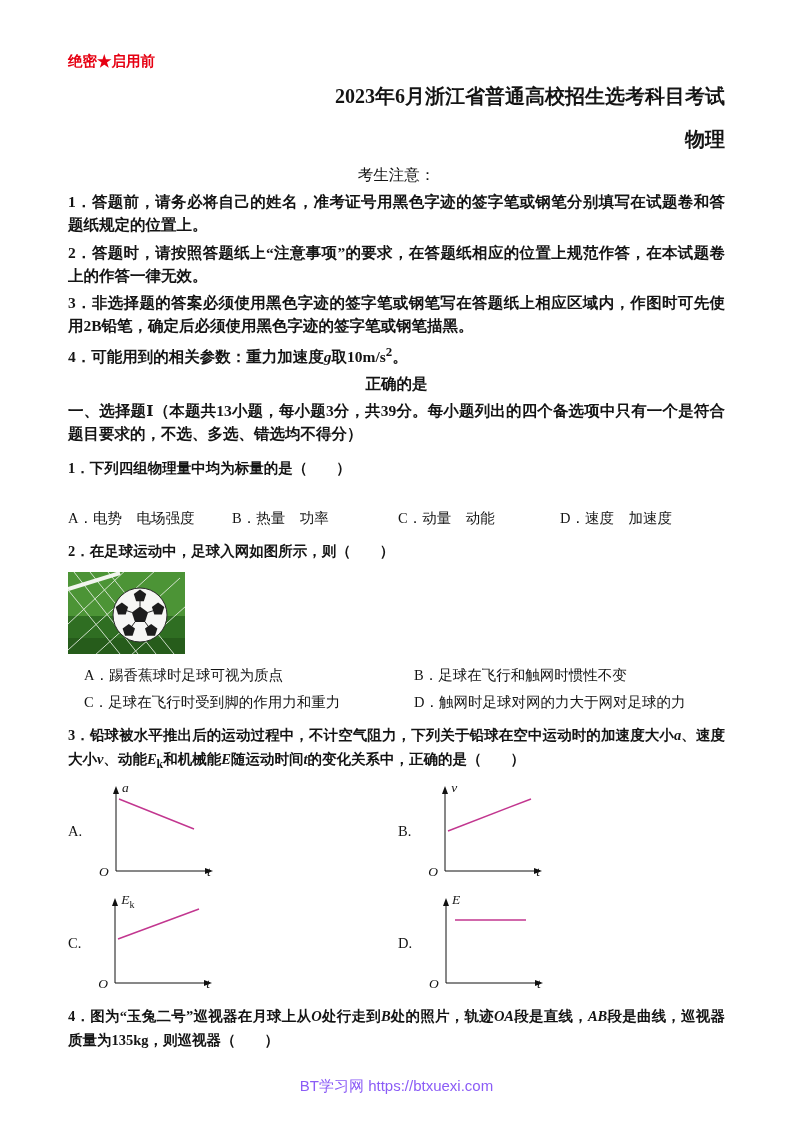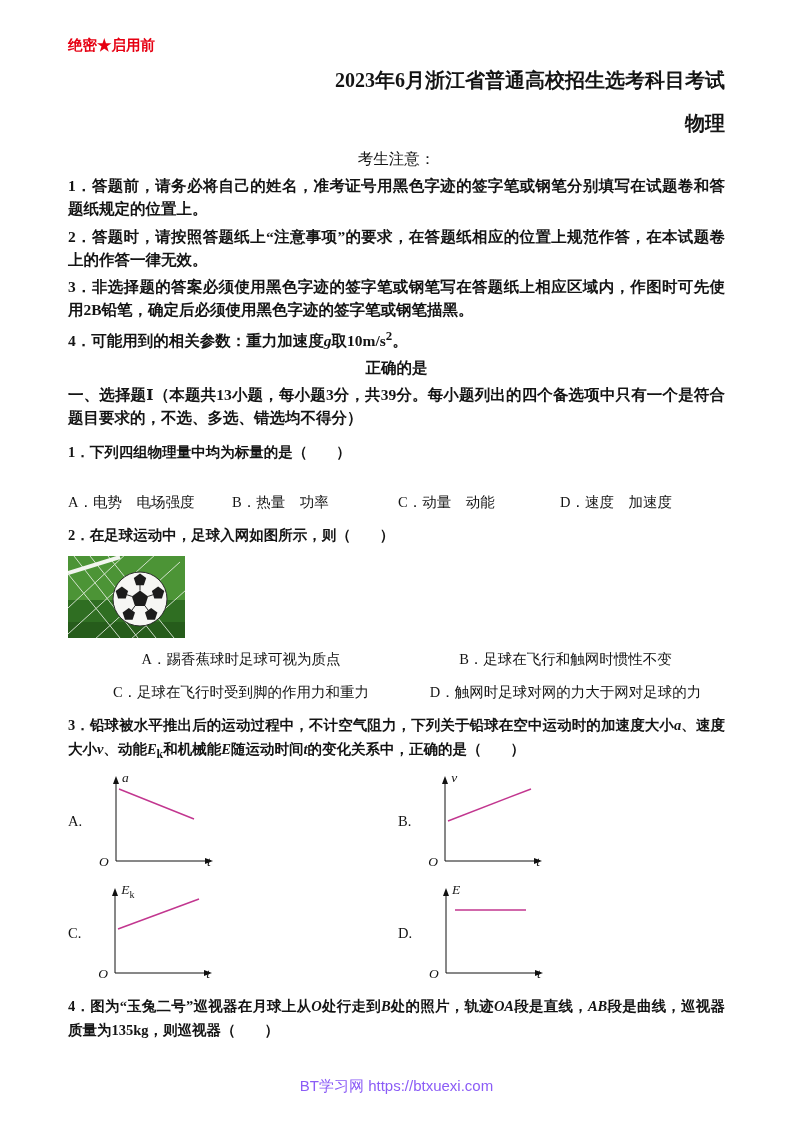--- a/index.html
+++ b/index.html
@@ -2,35 +2,35 @@
 <html><head>
 <meta charset="utf-8">
 <style>
   html,body { margin:0; padding:0; background:#fff; }
   .page {
     position:relative;
     width:793px; height:1122px;
     margin:0 auto;
     background:#ffffff;
     box-sizing:border-box;
-    padding:36px 68px 0 68px;
+    padding:52px 68px 0 68px;
     overflow:hidden;
     font-family:"Liberation Serif","DejaVu Serif",serif;
     color:#141414;
   }
   .classified { color:#e60012; font-weight:bold; font-size:14.5px; margin:0 0 2px 0; }
   .title { text-align:right; font-weight:bold; font-size:20px; margin:12px 0 0 0; }
   .subject { text-align:right; font-weight:bold; font-size:20px; margin:16px 0 0 0; }
   .notice-header { font-weight:normal; font-size:15.5px; margin:12px 0 0 0;text-align:center; }
   .notice { font-weight:bold; font-size:15.5px; line-height:1.5; margin:4px 0 0 0; text-align:justify; }
   .part-header { text-align:center; font-weight:bold; font-size:15.5px; margin:6px 0 2px 0; }
   .section-intro { font-weight:bold; font-size:15.5px; line-height:1.5; margin:4px 0 0 0; text-align:justify; }
   .stem { font-size:14.5px; line-height:1.65; margin:12px 0 0 0; text-align:justify;font-weight:bold; }
   .q1-options { display:grid; grid-template-columns:164px 166px 162px 1fr; font-size:14.5px; margin:28px 0 0 0; }
-  .two-col { display:grid; grid-template-columns:330px 1fr; row-gap:14px; font-size:14.5px; margin:12px 0 0 8px;text-align:center; }
+  .two-col { display:grid; grid-template-columns:330px 1fr; row-gap:8px; font-size:14.5px; margin:12px 0 0 16px; }
   .figure { width:117px; height:82px; margin:8px 0 0 0; display:block; }
   .graph-grid { display:grid; grid-template-columns:330px 1fr; row-gap:14px; margin:8px 0 0 0; }
   .graph { display:flex; align-items:center; gap:14px; }
   .graph-label { font-size:14.5px; }
   .plot { position:relative; width:122px; height:98px; }
   .plot svg { position:absolute; left:0; top:0; overflow:visible; }
   .plot .axis { stroke:#111; stroke-width:1; }
   .plot .axisfill { fill:#111; }
   .plot .dataline { stroke-width:1.4; }
   .ylab { position:absolute; left:26px; top:-3px; font-style:italic; font-size:13.5px; }

